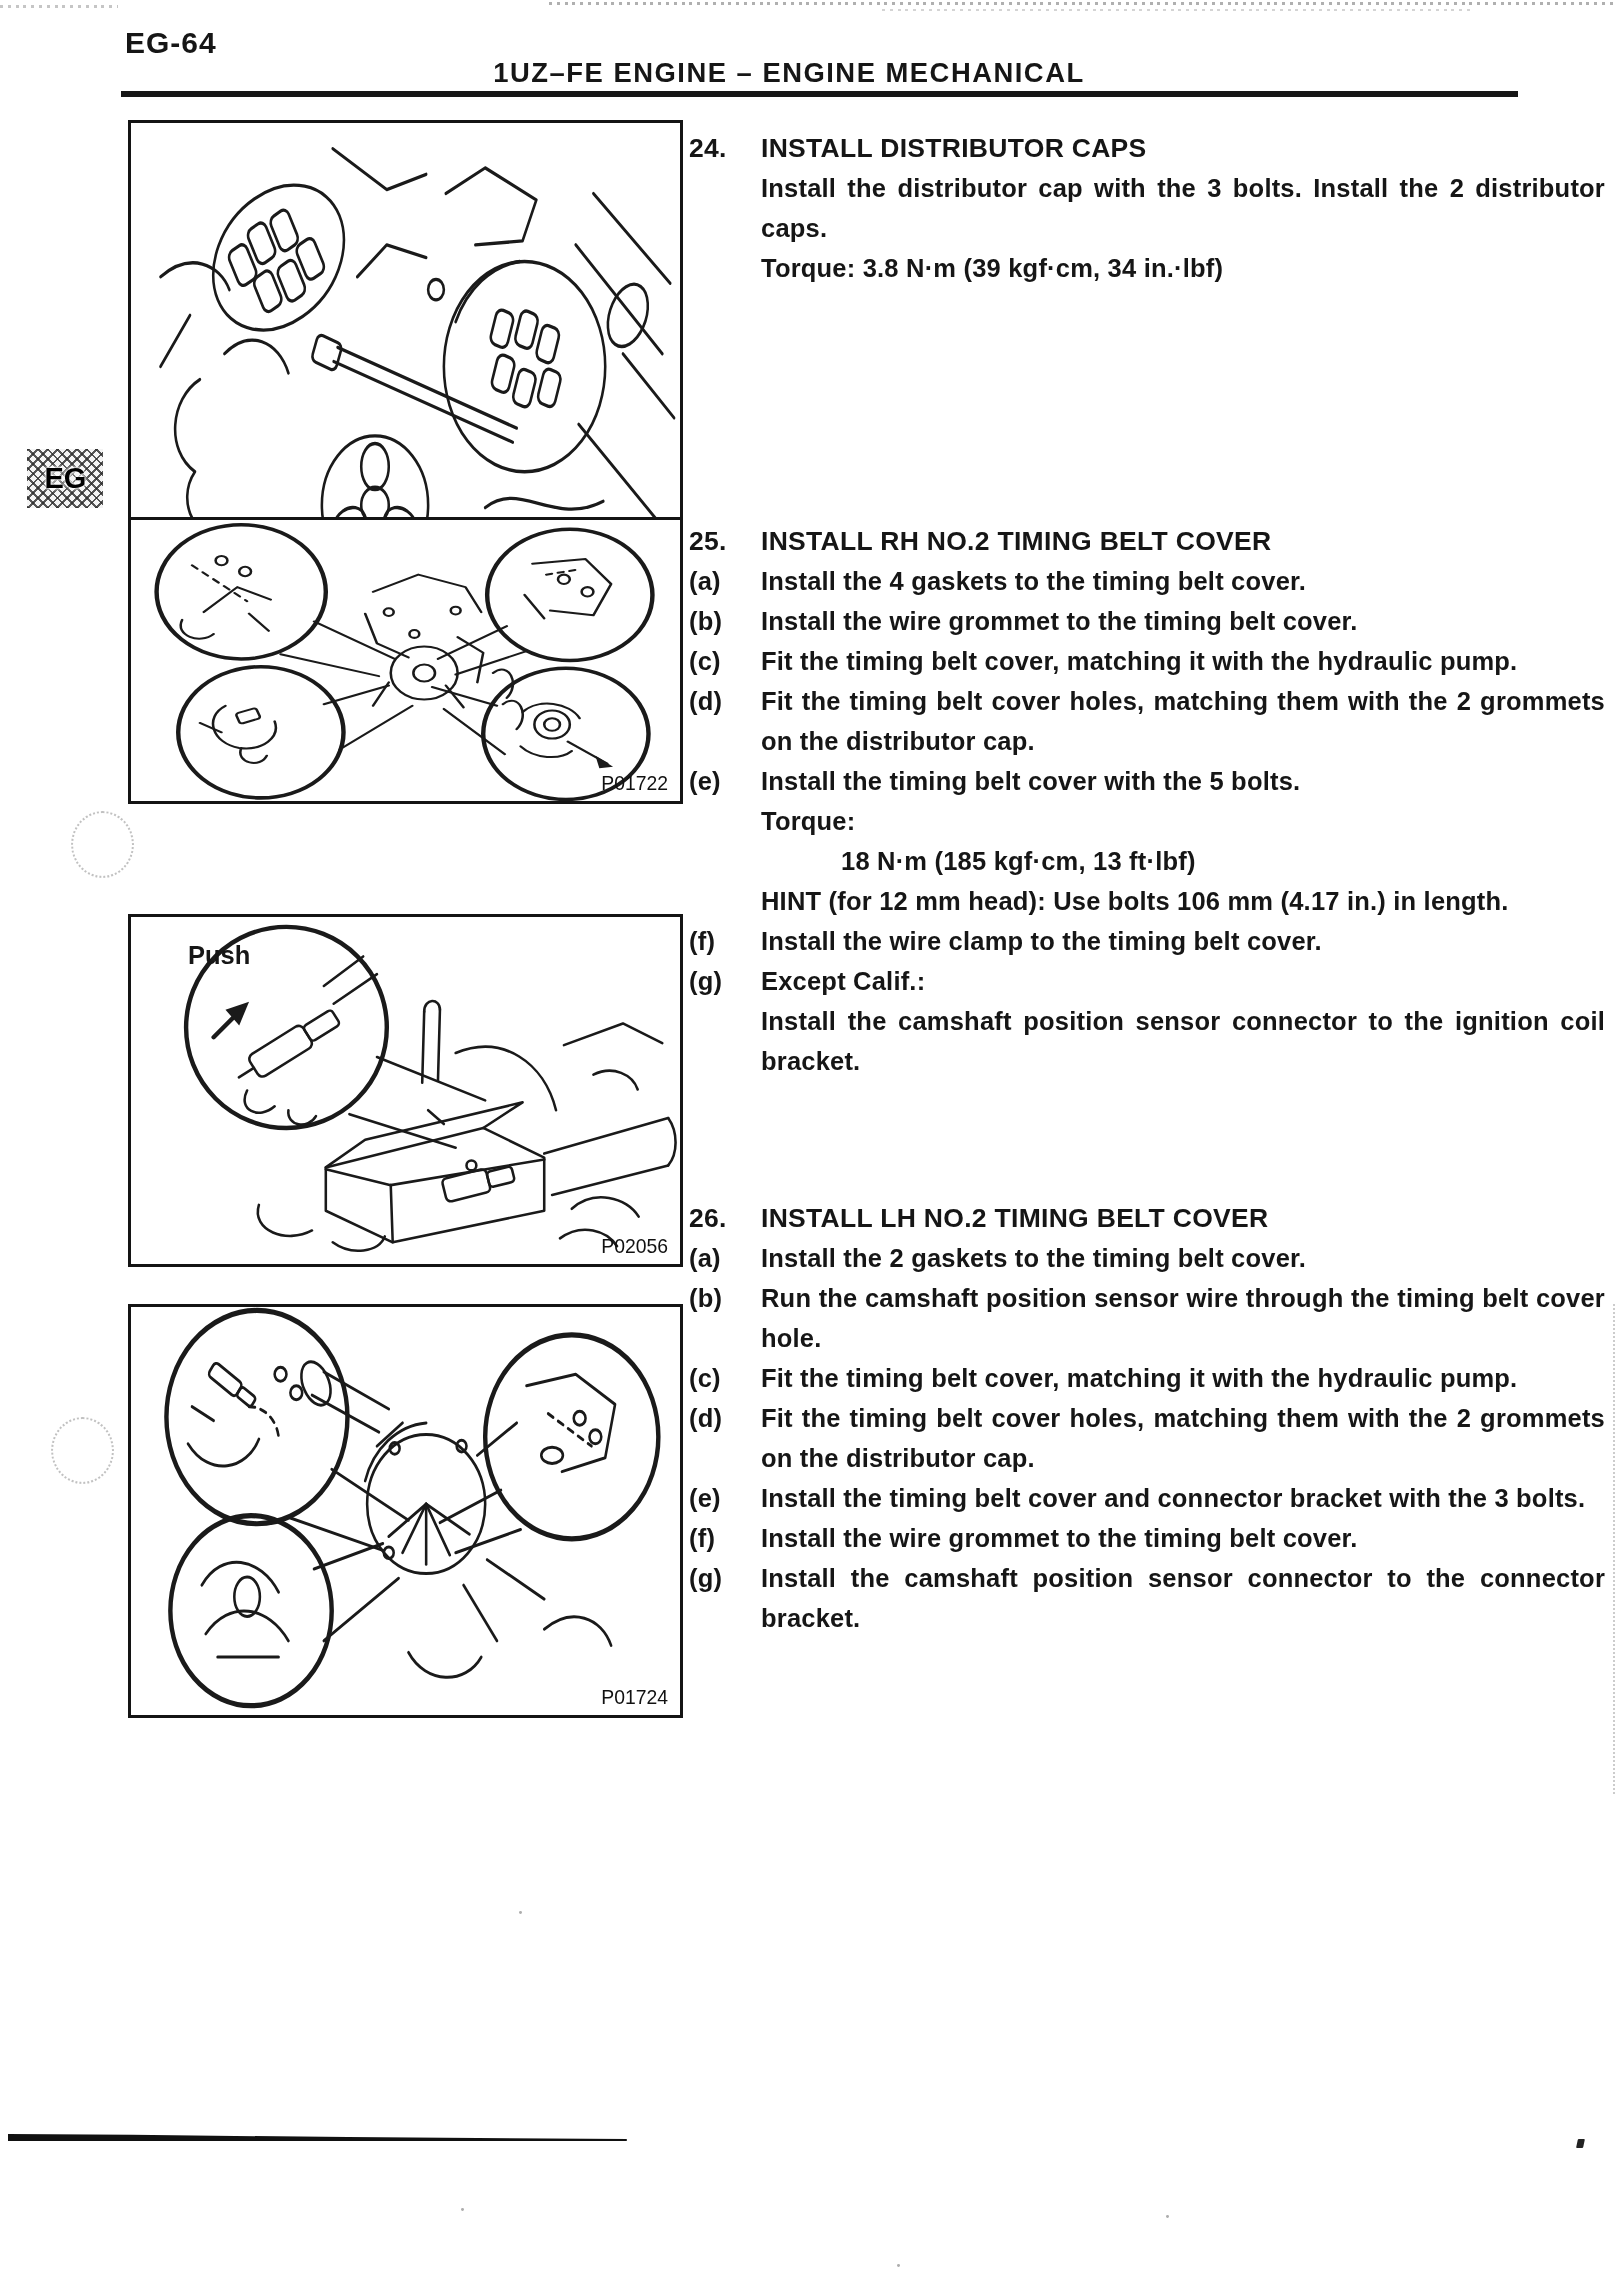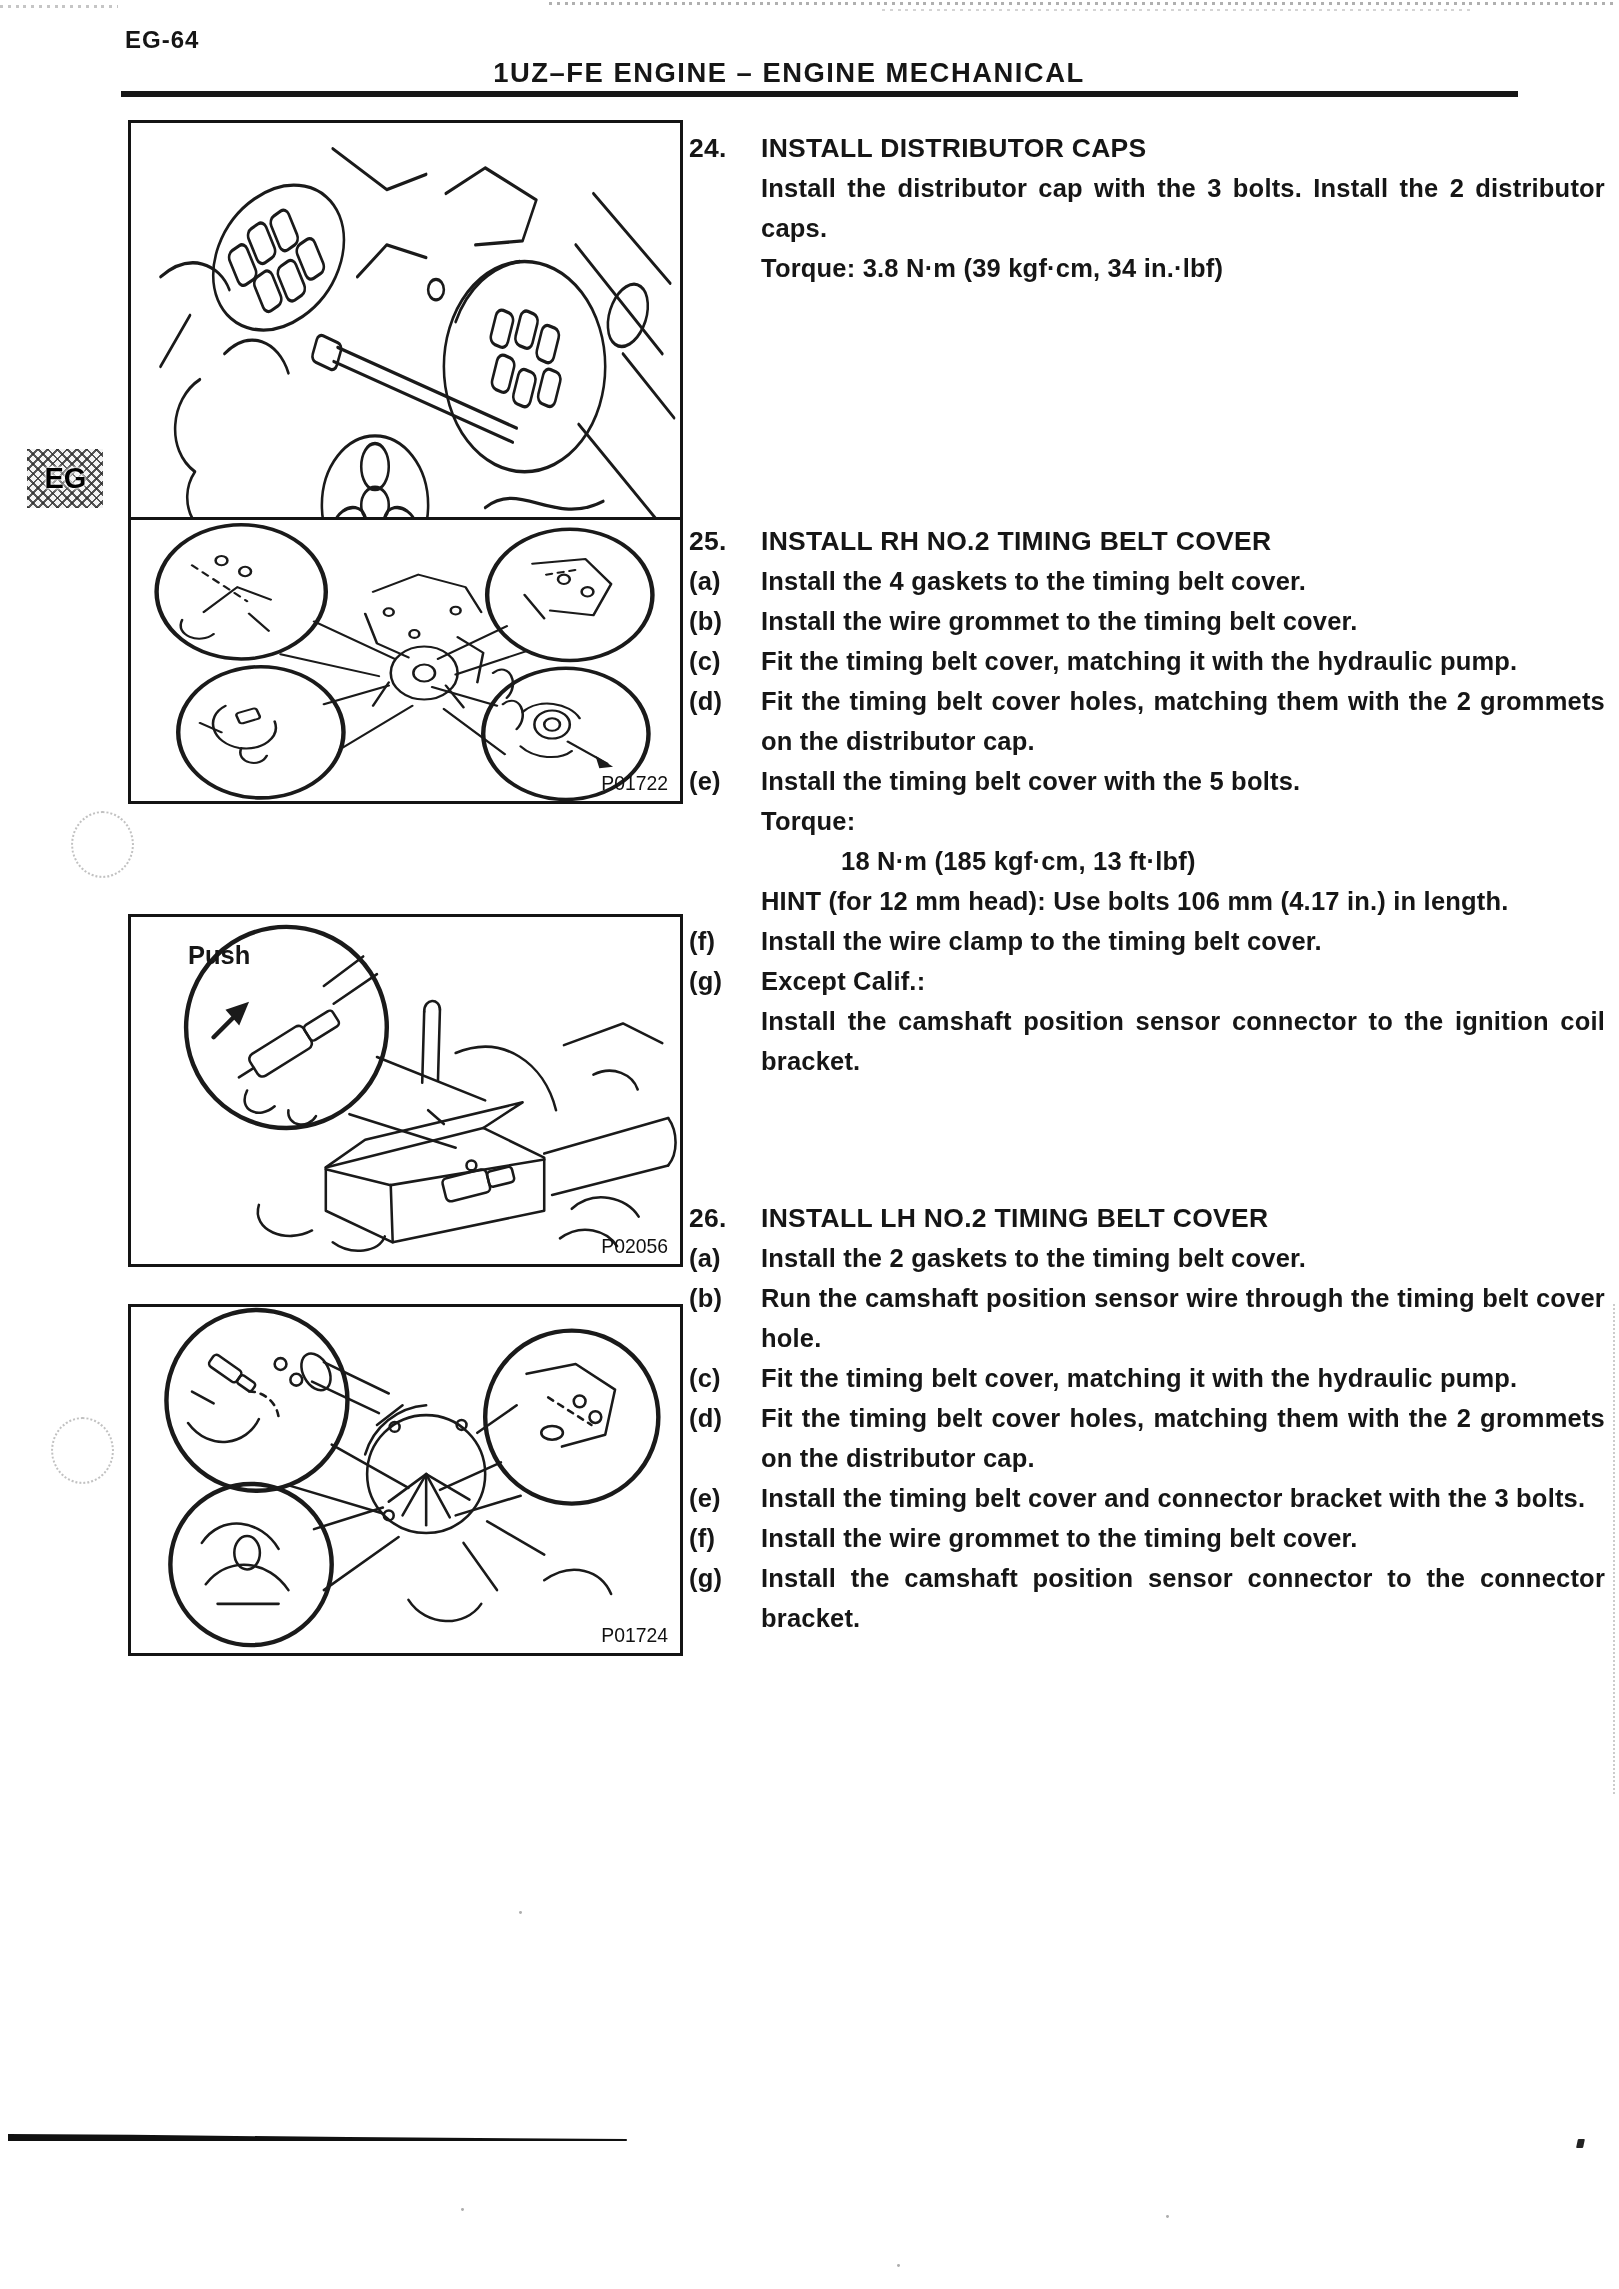--- a/index.html
+++ b/index.html
@@ -1,37 +1,37 @@
 <!DOCTYPE html>
 <html><head>
 <meta charset="utf-8">
 <style>
   html,body{margin:0;padding:0;background:#9a9a9a;}
   .page{position:relative;width:1619px;height:2290px;background:#ffffff;overflow:hidden;
         font-family:"Liberation Sans","DejaVu Sans",sans-serif;color:#161616;}
 
   
-  .header-code{position:absolute;left:125px;top:25.5px;font-size:24px;font-weight:700;letter-spacing:1px;}
+  .header-code{position:absolute;left:125px;top:25.5px;font-size:30px;font-weight:700;letter-spacing:1px;}
   .header-title{position:absolute;left:431px;top:57px;width:716px;text-align:center;
                 font-size:27.4px;font-weight:700;letter-spacing:1.5px;white-space:nowrap;}
   .header-rule{position:absolute;left:121px;top:91px;width:1397px;height:5.9px;background:#161616;}
 
   
   .eg-tab{position:absolute;left:27.4px;top:449px;width:76px;height:59px;display:flex;align-items:center;justify-content:center;
           font-size:29px;font-weight:700;color:#000;
           text-shadow:0 0 2.9px #fff,0 0 2.9px #fff,0 0 4.9px #fff;
           background:repeating-linear-gradient(45deg,rgba(45,45,45,.8) 0 2px,transparent 2px 6.9px),
                      repeating-linear-gradient(135deg,rgba(45,45,45,.8) 0 2px,transparent 2px 6.9px),#f4f4f4;text-align:right;}
 
   
   .figure{position:absolute;left:128px;width:555px;border:3.9px solid #141414;background:#fff;box-sizing:border-box;}
   #fig1{top:120px;height:465px;}
   #fig2{top:517px;height:287px;}
   #fig3{top:914px;height:353px;}
-  #fig4{top:1304px;height:352px;}
+  #fig4{top:1304px;height:414px;}
   .figure svg{position:absolute;left:0;top:0;width:100%;height:100%;}
   .figure svg *{fill:none;stroke:#1a1a1a;stroke-width:2.6;stroke-linecap:round;stroke-linejoin:round;}
   .figure svg .fill{fill:#1a1a1a;stroke:none;}
   .figure svg .thick{stroke-width:4.5;}
   .fig-code{position:absolute;right:11.8px;bottom:5.9px;font-size:20.6px;font-weight:400;color:#111;transform:scaleX(.94);transform-origin:right;}
   .push-label{position:absolute;left:57px;top:23.5px;font-size:25.5px;font-weight:700;}
 
   
   .text-col{position:absolute;left:689px;top:128px;width:916px;font-size:25.5px;line-height:40px;font-weight:700;
             letter-spacing:0.2px;}

